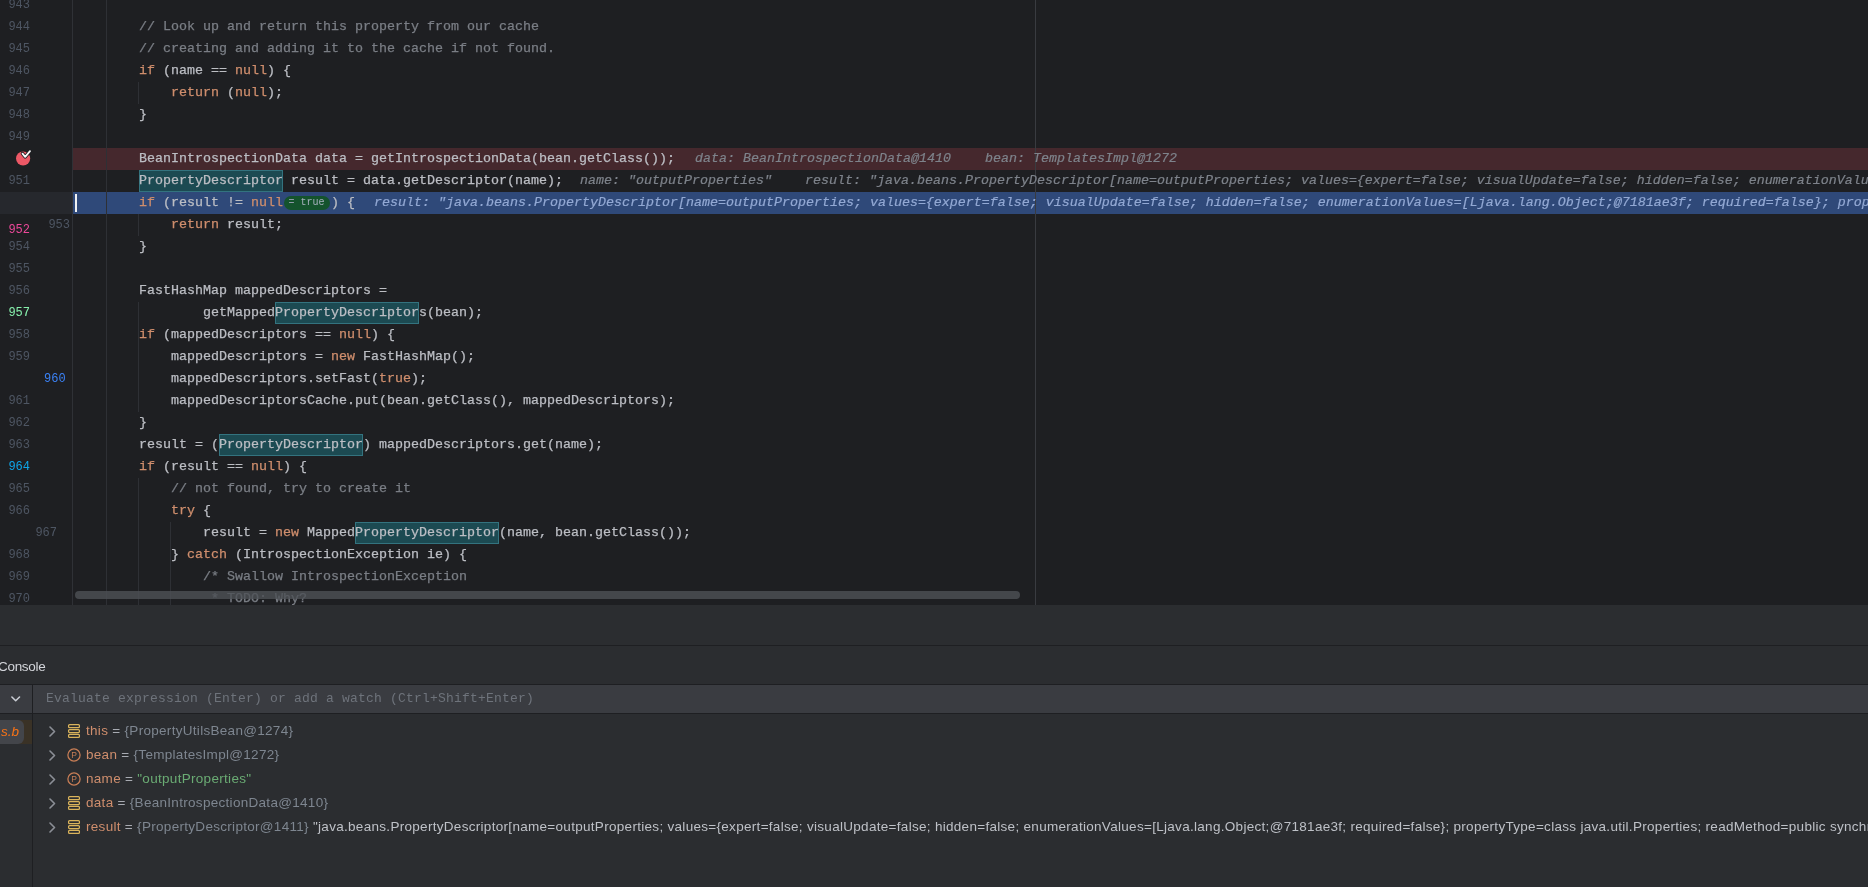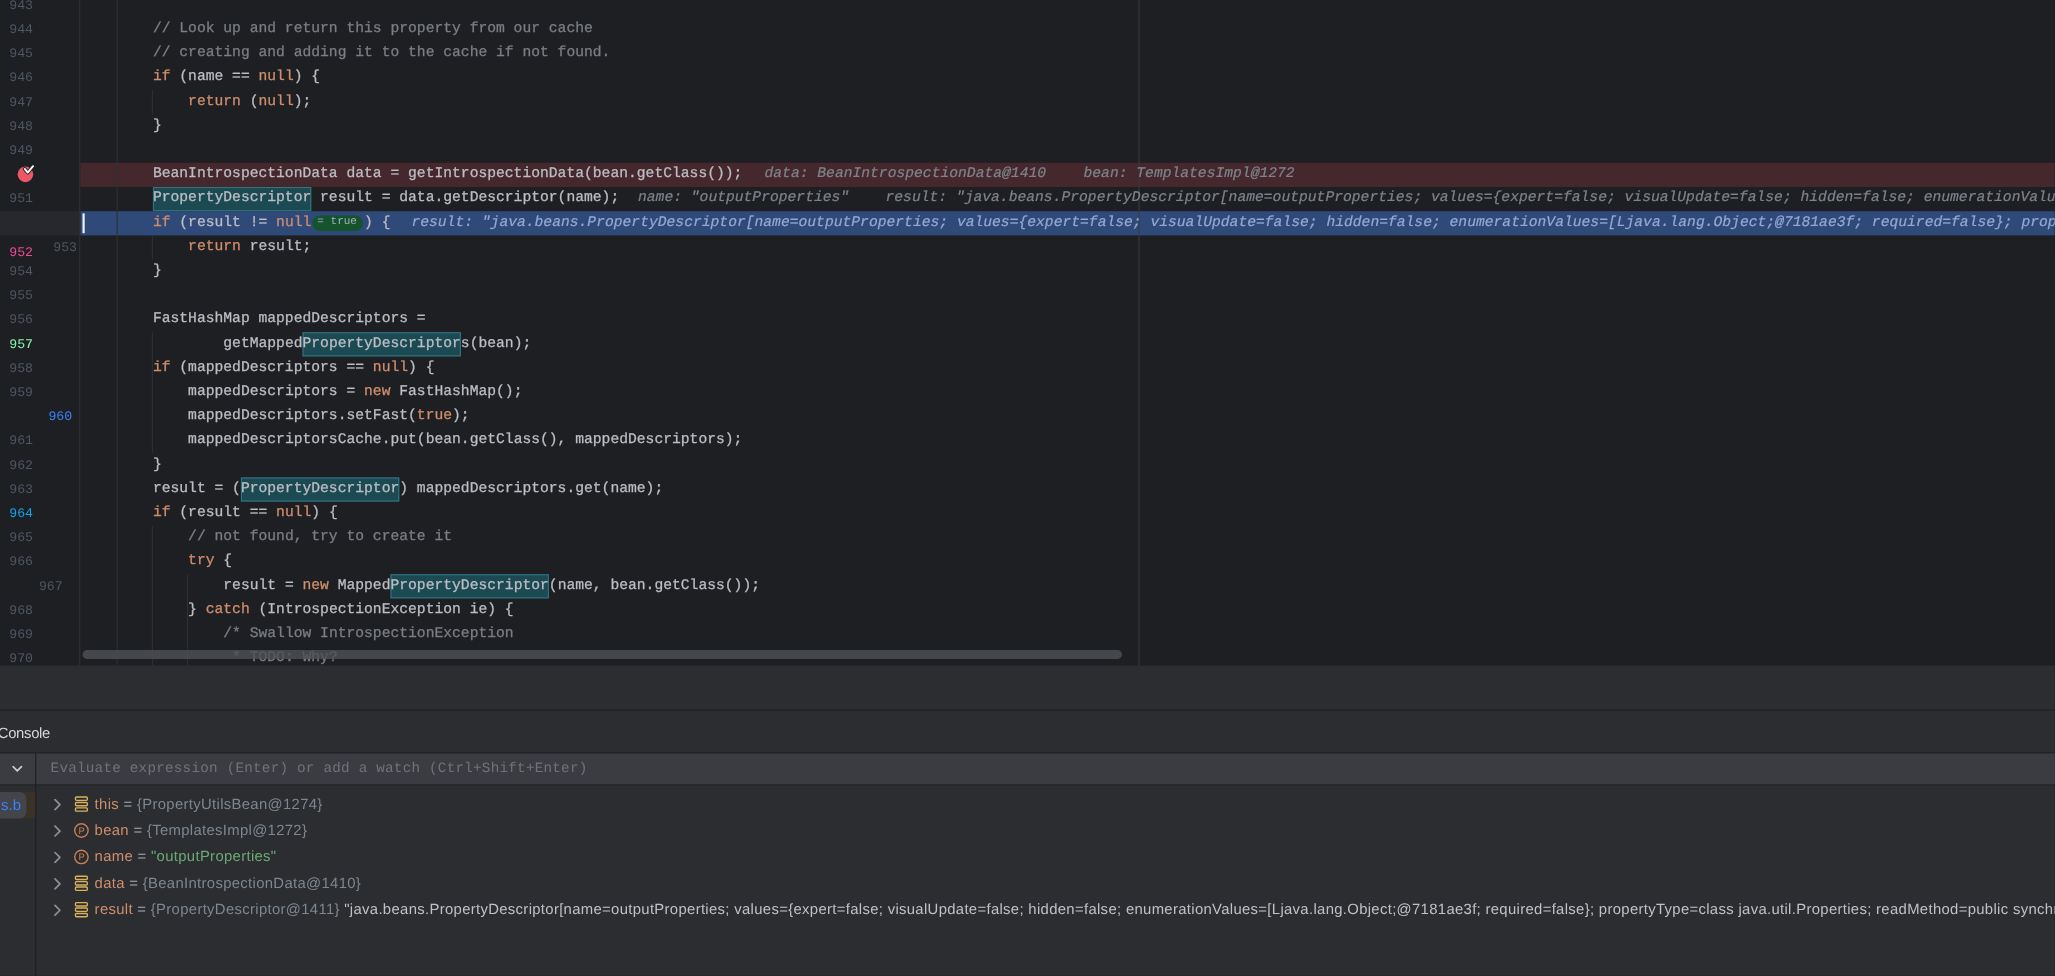--- a/index.html
+++ b/index.html
@@ -90,21 +90,21 @@
     <div class="ui abs" style="left:-2px;top:54px;font-size:13.5px;letter-spacing:-0.3px;color:#D3D5DA;">Console</div>
     <div class="abs" style="left:0;top:80px;width:1868px;height:28px;background:#3A3C41;"></div>
     <div class="abs" style="left:32px;top:80px;width:1px;height:28px;background:#1E1F22;"></div>
     <svg class="abs" style="left:10.5px;top:91px;" width="10" height="7" viewBox="0 0 10 7">
       <polyline points="0.9,1 4.7,4.8 8.5,1" fill="none" stroke="#C9CCD3" stroke-width="1.55" stroke-linecap="round" stroke-linejoin="round"></polyline>
     </svg>
     <div class="abs" style="left:46px;top:80px;height:28px;line-height:28px;font-family:'Liberation Mono',monospace;font-size:13px;letter-spacing:0.2px;color:#6E737B;white-space:pre;">Evaluate&nbsp;expression&nbsp;(Enter)&nbsp;or&nbsp;add&nbsp;a&nbsp;watch&nbsp;(Ctrl+Shift+Enter)</div>
     <div class="abs" style="left:32px;top:108px;width:1px;height:174px;background:#1E1F22;"></div>
     <div class="abs" style="left:0;top:114.5px;width:32px;height:24px;background:#3A3226;"></div>
     <div class="abs" style="left:-8px;top:114.5px;width:32px;height:24px;border-radius:6px;background:#43454A;"></div>
-    <div class="ui abs" style="left:1px;top:114.5px;height:24px;line-height:24px;font-size:13.5px;color:#3b82f6;">s.b</div>
+    <div class="ui abs" style="left:1px;top:114.5px;height:24px;line-height:24px;font-size:13.5px;font-style:italic;color:#f97316;">s.b</div>
     <svg class="abs" style="left:49px;top:120.5px;" width="7" height="11" viewBox="0 0 7 11">
       <polyline points="1,1 5.5,5.5 1,10" fill="none" stroke="#8B8F96" stroke-width="1.6" stroke-linecap="round" stroke-linejoin="round"></polyline>
     </svg>
     <svg class="abs" style="left:66px;top:118.0px;" width="16" height="16" viewBox="0 0 16 16">
       <g fill="none" stroke="#D9B35B" stroke-width="1.25">
         <rect x="2.6" y="1.6" width="10.8" height="3.0" rx="0.9"></rect>
         <rect x="2.6" y="6.5" width="10.8" height="3.0" rx="0.9"></rect>
         <rect x="2.6" y="11.4" width="10.8" height="3.0" rx="0.9"></rect>
       </g>
     </svg>

